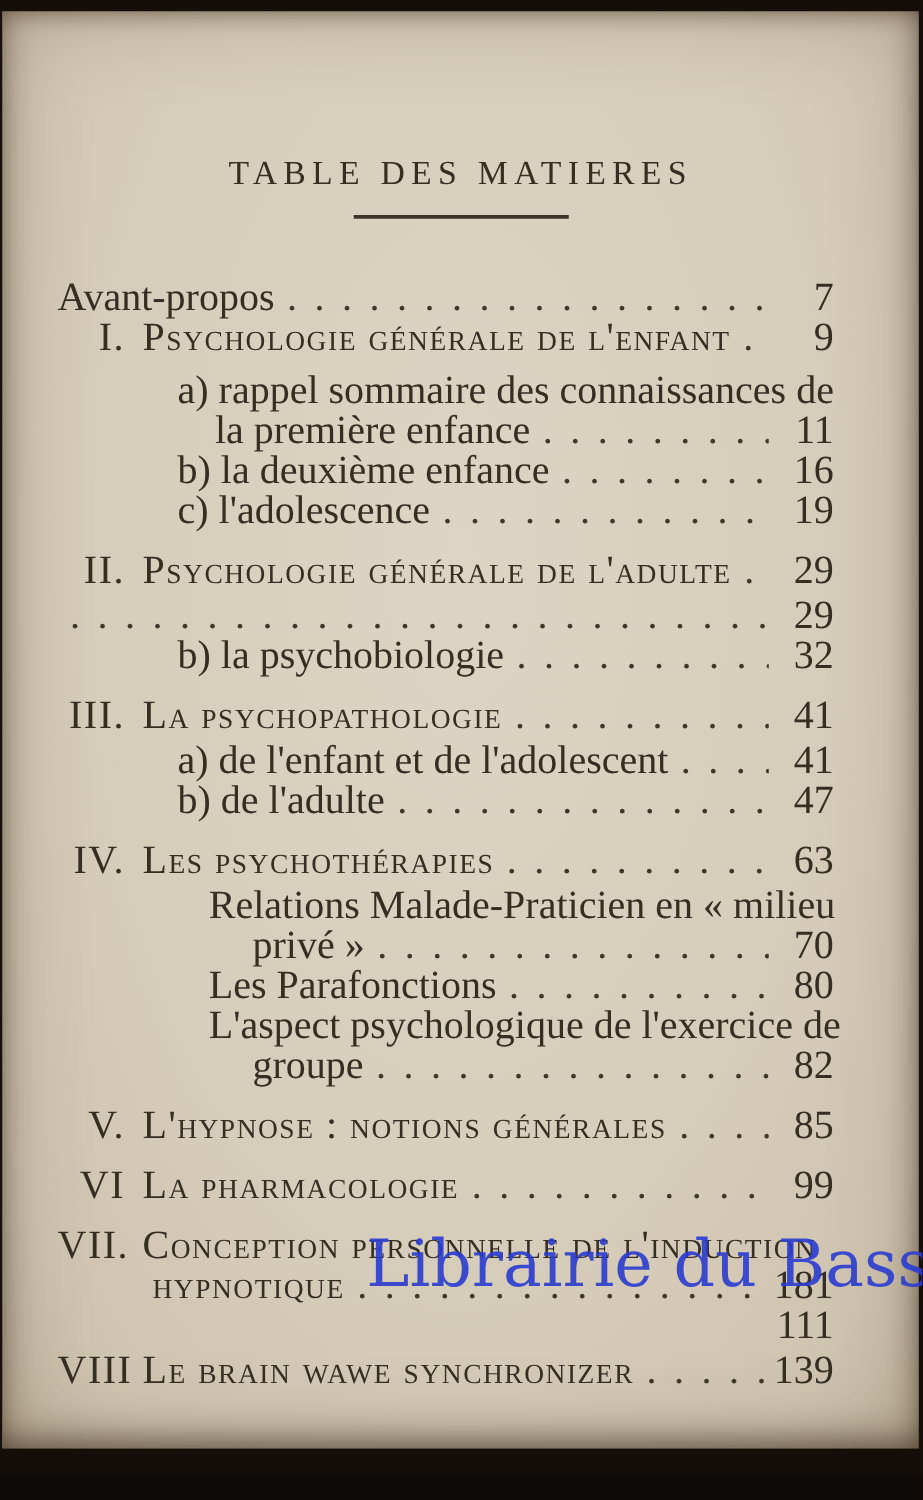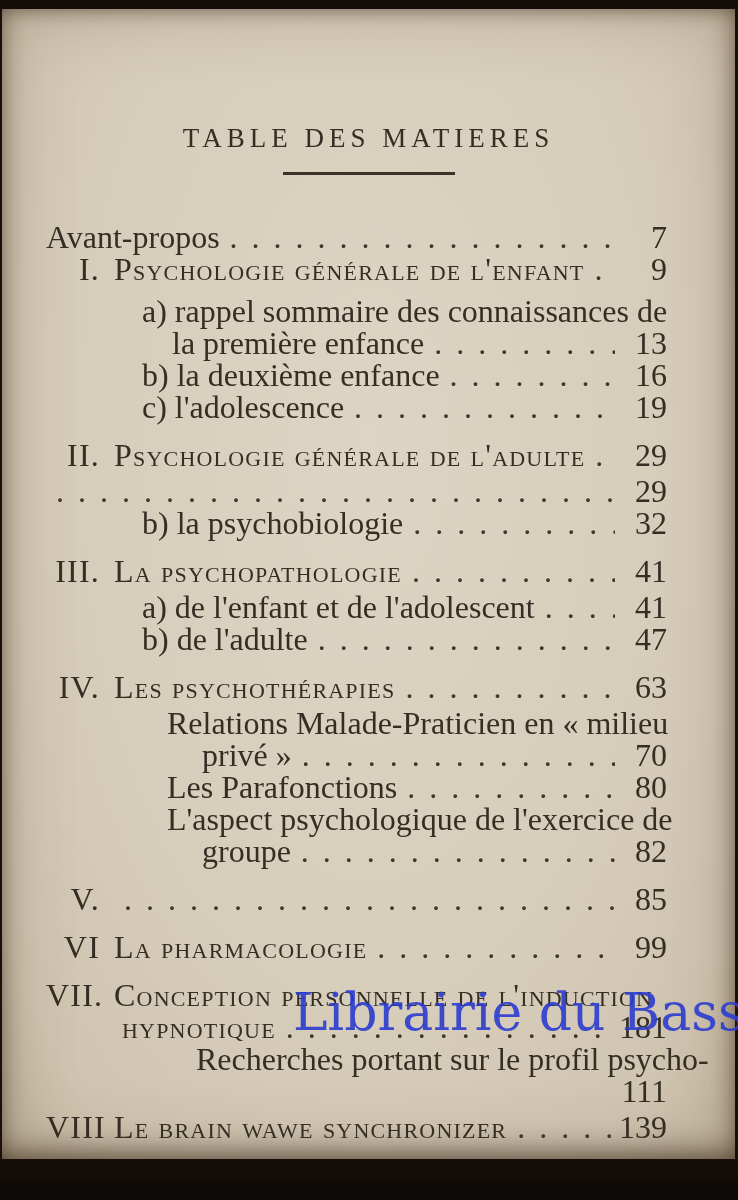--- a/index.html
+++ b/index.html
@@ -111,21 +111,21 @@
         <div class="row gap-md">
 
     <span class="txt" style="padding-left: 96px;">a) rappel sommaire des connaissances de</span>
     <span class="leader" style="visibility: hidden;"></span>
     <span class="page-num"></span>
   </div>
         <div class="row">
 
     <span class="txt" style="padding-left: 126px; font-family: Liberation Serif, serif;">la première enfance</span>
     <span class="leader"></span>
-    <span class="page-num">13</span>
+    <span class="page-num">11</span>
   </div>
         <div class="row">
 
     <span class="txt" style="padding-left: 96px;">b) la deuxième enfance</span>
     <span class="leader"></span>
     <span class="page-num">16</span>
   </div>
         <div class="row">
 
     <span class="txt" style="padding-left: 96px;">c) l'adolescence</span>
@@ -198,46 +198,41 @@
     <span class="page-num"></span>
   </div>
         <div class="row">
 
     <span class="txt" style="padding-left: 156px;">groupe</span>
     <span class="leader"></span>
     <span class="page-num">82</span>
   </div>
         <div class="row gap-lg sc">
     <span class="num">V.</span>
+    <span class="txt">L'hypnose : notions générales</span>
     <span class="leader"></span>
     <span class="page-num">85</span>
   </div>
         <div class="row gap-lg sc">
     <span class="num">VI</span>
     <span class="txt">La pharmacologie</span>
     <span class="leader"></span>
     <span class="page-num">99</span>
   </div>
         <div class="row gap-lg sc">
     <span class="num">VII.</span>
     <span class="txt">Conception personnelle de l'induction</span>
     <span class="leader"></span>
     <span class="page-num"></span>
   </div>
         <div class="row sc">
 
     <span class="txt" style="padding-left: 76px;">hypnotique</span>
     <span class="leader"></span>
     <span class="page-num">181</span>
-  </div>
-        <div class="row">
-
-    <span class="txt" style="padding-left: 150px;">Recherches portant sur le profil psycho-</span>
-    <span class="leader" style="visibility: hidden;"></span>
-    <span class="page-num"></span>
   </div>
         <div class="row">
 
     <span class="leader" style="visibility: hidden;"></span>
     <span class="page-num">111</span>
   </div>
         <div class="row gap-sm sc">
     <span class="num">VIII</span>
     <span class="txt">Le brain wawe synchronizer</span>
     <span class="leader"></span>

